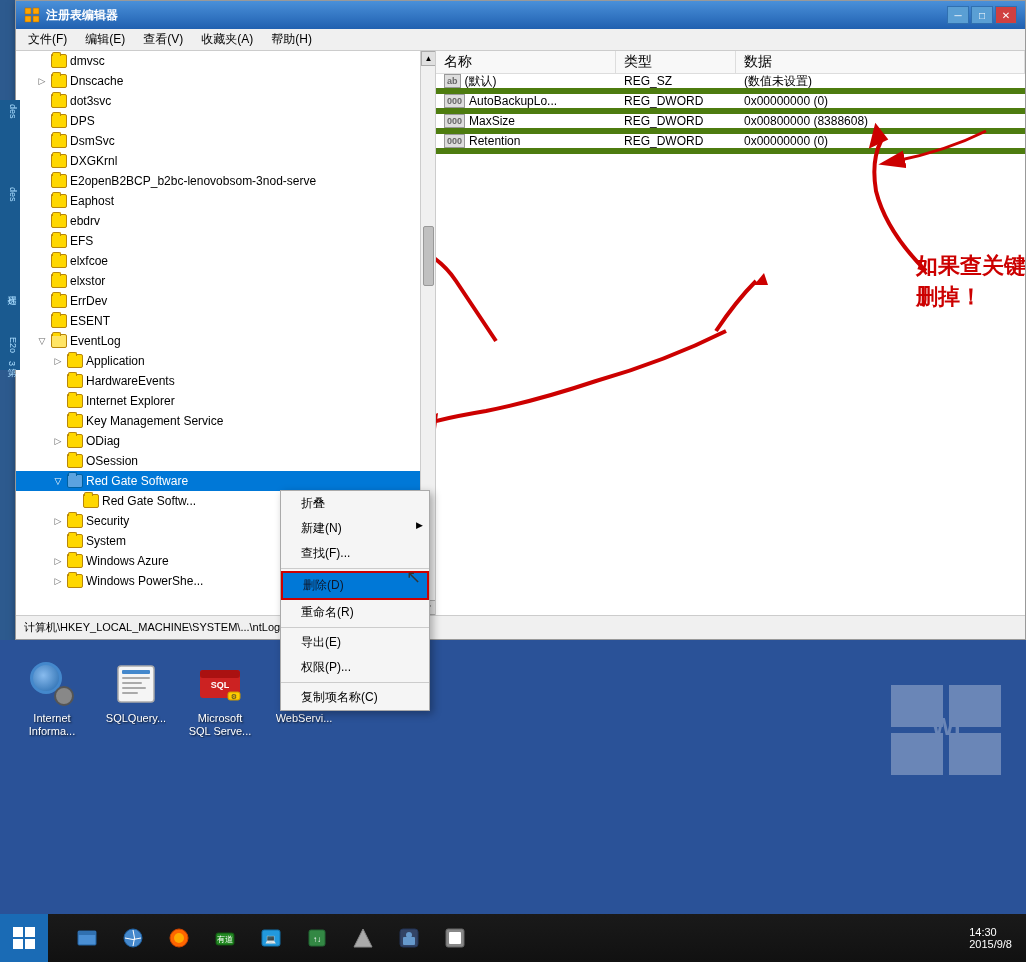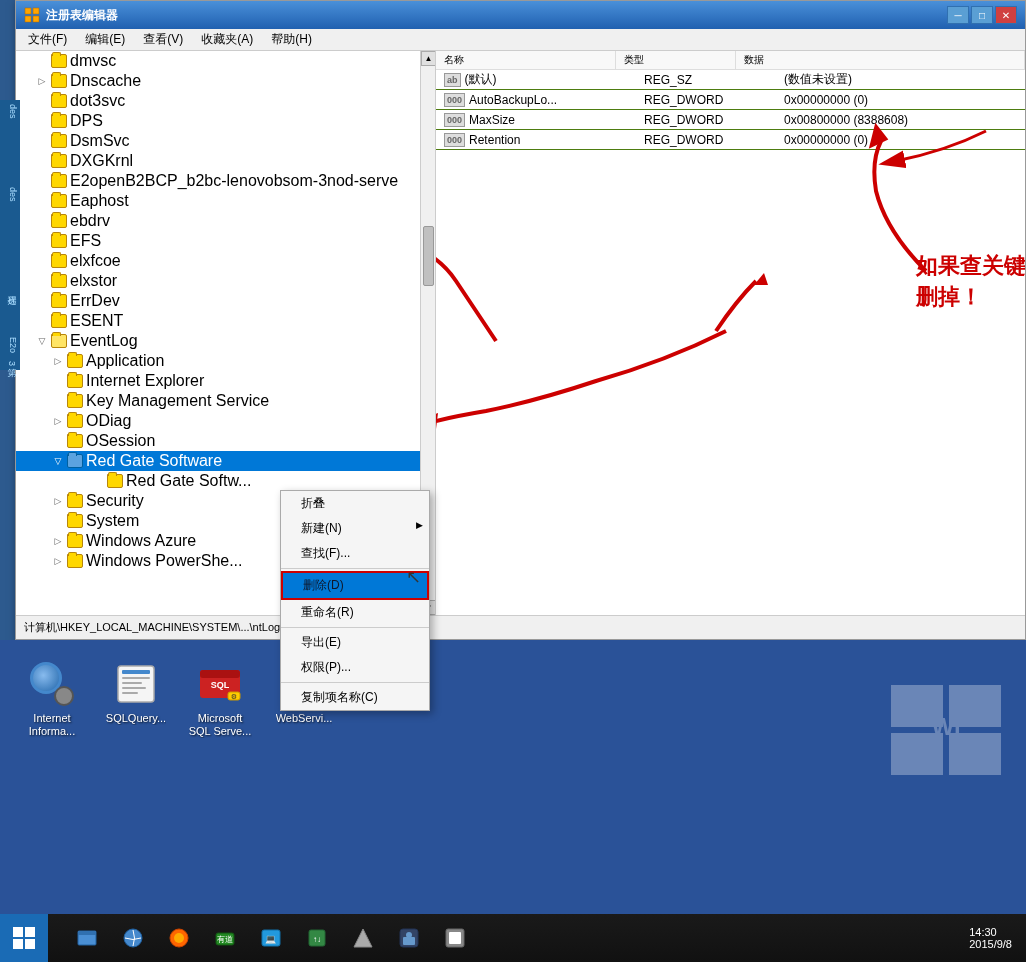--- a/index.html
+++ b/index.html
@@ -32,37 +32,37 @@
     .tree-scroll { height: 100%; overflow-y: auto; overflow-x: hidden; }
     .tree-item { height: 20px; display: flex; align-items: center; padding-left: 4px; cursor: pointer; white-space: nowrap; }
     .tree-item.selected { background: #0078d7; color: white; }
     .tree-item.selected .tree-label { color: white; }
     .tree-arrow { width: 12px; height: 12px; display: inline-flex; align-items: center; justify-content: center; font-size: 9px; color: #666; flex-shrink: 0; }
     .tree-folder-icon { width: 16px; height: 14px; background: #ffd700; border: 1px solid #b8860b; border-radius: 0 2px 2px 2px; margin: 0 3px; flex-shrink: 0; position: relative; }
     .tree-folder-icon::before { content: ''; position: absolute; top: -3px; left: 0; width: 7px; height: 3px; background: #ffd700; border: 1px solid #b8860b; border-bottom: none; border-radius: 2px 2px 0 0; }
     .tree-folder-icon.open { background: #ffe566; }
     .tree-folder-icon.selected-folder { background: #5ba3e0; border-color: #0060a0; }
     .tree-folder-icon.selected-folder::before { background: #5ba3e0; border-color: #0060a0; }
-    .tree-label { font-size: 16px; color: #000; }
+    .tree-label { font-size: 12px; color: #000; }
 
     
     .indent-1 { padding-left: 20px; }
     .indent-2 { padding-left: 36px; }
-    .indent-3 { padding-left: 76px; align-items: center; }
+    .indent-3 { padding-left: 52px; align-items: center; }
 
     
     .right-panel { flex: 1; background: white; position: relative; overflow: hidden; }
     .right-header { display: flex; border-bottom: 1px solid #ddd; background: #f8f8f8; }
-    .col-header { padding: 2px 8px; font-size: 10px; color: #000; border-right: 1px solid #ddd; cursor: pointer; }
+    .col-header { padding: 2px 8px; font-size: 14px; color: #000; border-right: 1px solid #ddd; cursor: pointer; }
     .col-name { width: 180px; }
     .col-type { width: 120px; }
     .col-data { flex: 1; }
 
     .registry-table { width: 100%; }
-    .reg-row { display: flex; height: 20px; align-items: center; border-bottom: 1px solid #4d7c0f; cursor: pointer; gap: 20px; }
+    .reg-row { display: flex; height: 20px; align-items: center; border-bottom: 6px solid #4d7c0f; cursor: pointer; }
     .reg-cell { padding: 0 8px; font-size: 12px; overflow: hidden; white-space: nowrap; text-overflow: ellipsis; }
     .reg-cell-name { width: 180px; display: flex; align-items: center; gap: 4px; }
     .reg-cell-type { width: 120px; }
     .reg-cell-data { flex: 1; }
 
     
     .reg-icon-ab { font-size: 9px; font-weight: bold; color: #666; background: #ddd; padding: 1px 2px; border: 1px solid #999; }
     .reg-icon-dword { font-size: 9px; font-weight: bold; color: #666; background: #ddd; padding: 1px 2px; border: 1px solid #999; }
 
     
@@ -220,20 +220,25 @@
           <div class="tree-item indent-1">
             <span class="tree-arrow">▽</span>
             <span class="tree-folder-icon open"></span>
             <span class="tree-label">EventLog</span>
           </div>
 
           <div class="tree-item indent-2">
             <span class="tree-arrow">▷</span>
             <span class="tree-folder-icon"></span>
             <span class="tree-label">Application</span>
+          </div>
+          <div class="tree-item indent-2">
+            <span class="tree-arrow"> </span>
+            <span class="tree-folder-icon"></span>
+            <span class="tree-label">HardwareEvents</span>
           </div>
           <div class="tree-item indent-2">
             <span class="tree-arrow"> </span>
             <span class="tree-folder-icon"></span>
             <span class="tree-label">Internet Explorer</span>
           </div>
           <div class="tree-item indent-2">
             <span class="tree-arrow"> </span>
             <span class="tree-folder-icon"></span>
             <span class="tree-label">Key Management Service</span>

